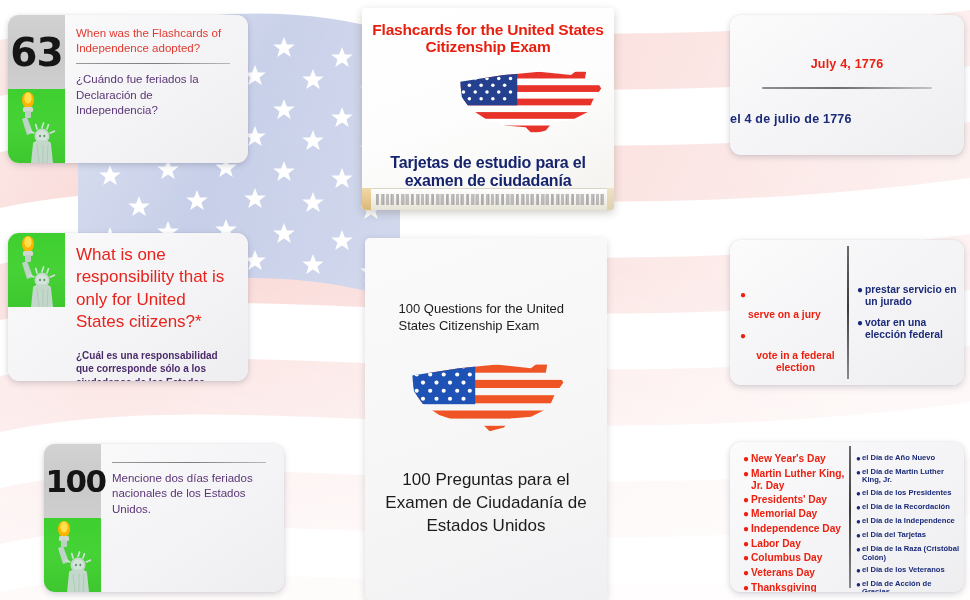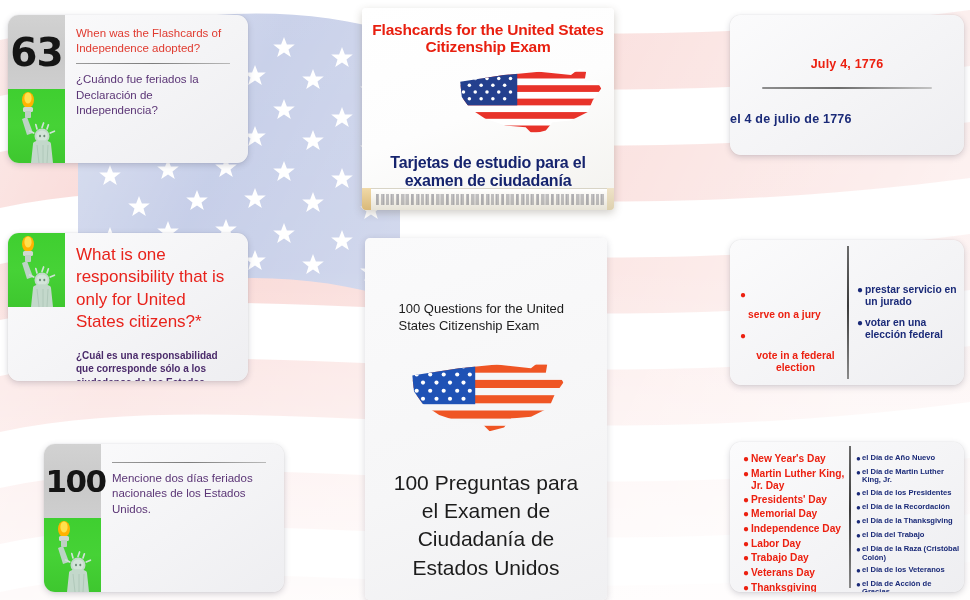--- a/index.html
+++ b/index.html
@@ -151,21 +151,21 @@
   #bigcard .bigtitle {
     color: #1c1c1c;
     font-size: 13px;
     font-weight: 400;
     line-height: 1.3;
     margin-top: 63px;
     width: 175px;
   }
   #bigcard .bigsub {
     color: #1c1c1c;
-    font-size: 21px;
+    font-size: 17px;
     font-weight: 400;
     line-height: 1.35;
     text-align: center;
     margin-top: 22px;
     width: 205px;
   }
 
   
   .acard { padding: 0; }
   .acard .ans-en {
@@ -569,21 +569,21 @@
       <div class="bl">
           <span class="dot">●</span>
           <span class="t ans-en">Independence Day</span>
         </div>
       <div class="bl">
           <span class="dot">●</span>
           <span class="t ans-en">Labor Day</span>
         </div>
       <div class="bl">
           <span class="dot">●</span>
-          <span class="t ans-en">Trabajo Day</span>
+          <span class="t ans-en">Columbus Day</span>
         </div>
       <div class="bl">
           <span class="dot">●</span>
           <span class="t ans-en">Veterans Day</span>
         </div>
       <div class="bl">
           <span class="dot">●</span>
           <span class="t ans-en">Thanksgiving</span>
         </div>
 
@@ -600,25 +600,25 @@
       <div class="bl">
           <span class="dot">●</span>
           <span class="t ans-es">el Día de los Presidentes</span>
         </div>
       <div class="bl">
           <span class="dot">●</span>
           <span class="t ans-es">el Día de la Recordación</span>
         </div>
       <div class="bl">
           <span class="dot">●</span>
-          <span class="t ans-es">el Día de la Thanksgiving</span>
-        </div>
-      <div class="bl">
-          <span class="dot">●</span>
-          <span class="t ans-es">el Día del Trabajo</span>
+          <span class="t ans-es">el Día de la Independence</span>
+        </div>
+      <div class="bl">
+          <span class="dot">●</span>
+          <span class="t ans-es">el Día del Tarjetas</span>
         </div>
       <div class="bl">
           <span class="dot">●</span>
           <span class="t ans-es">el Día de la Raza (Cristóbal Colón)</span>
         </div>
       <div class="bl">
           <span class="dot">●</span>
           <span class="t ans-es">el Día de los Veteranos</span>
         </div>
       <div class="bl">

